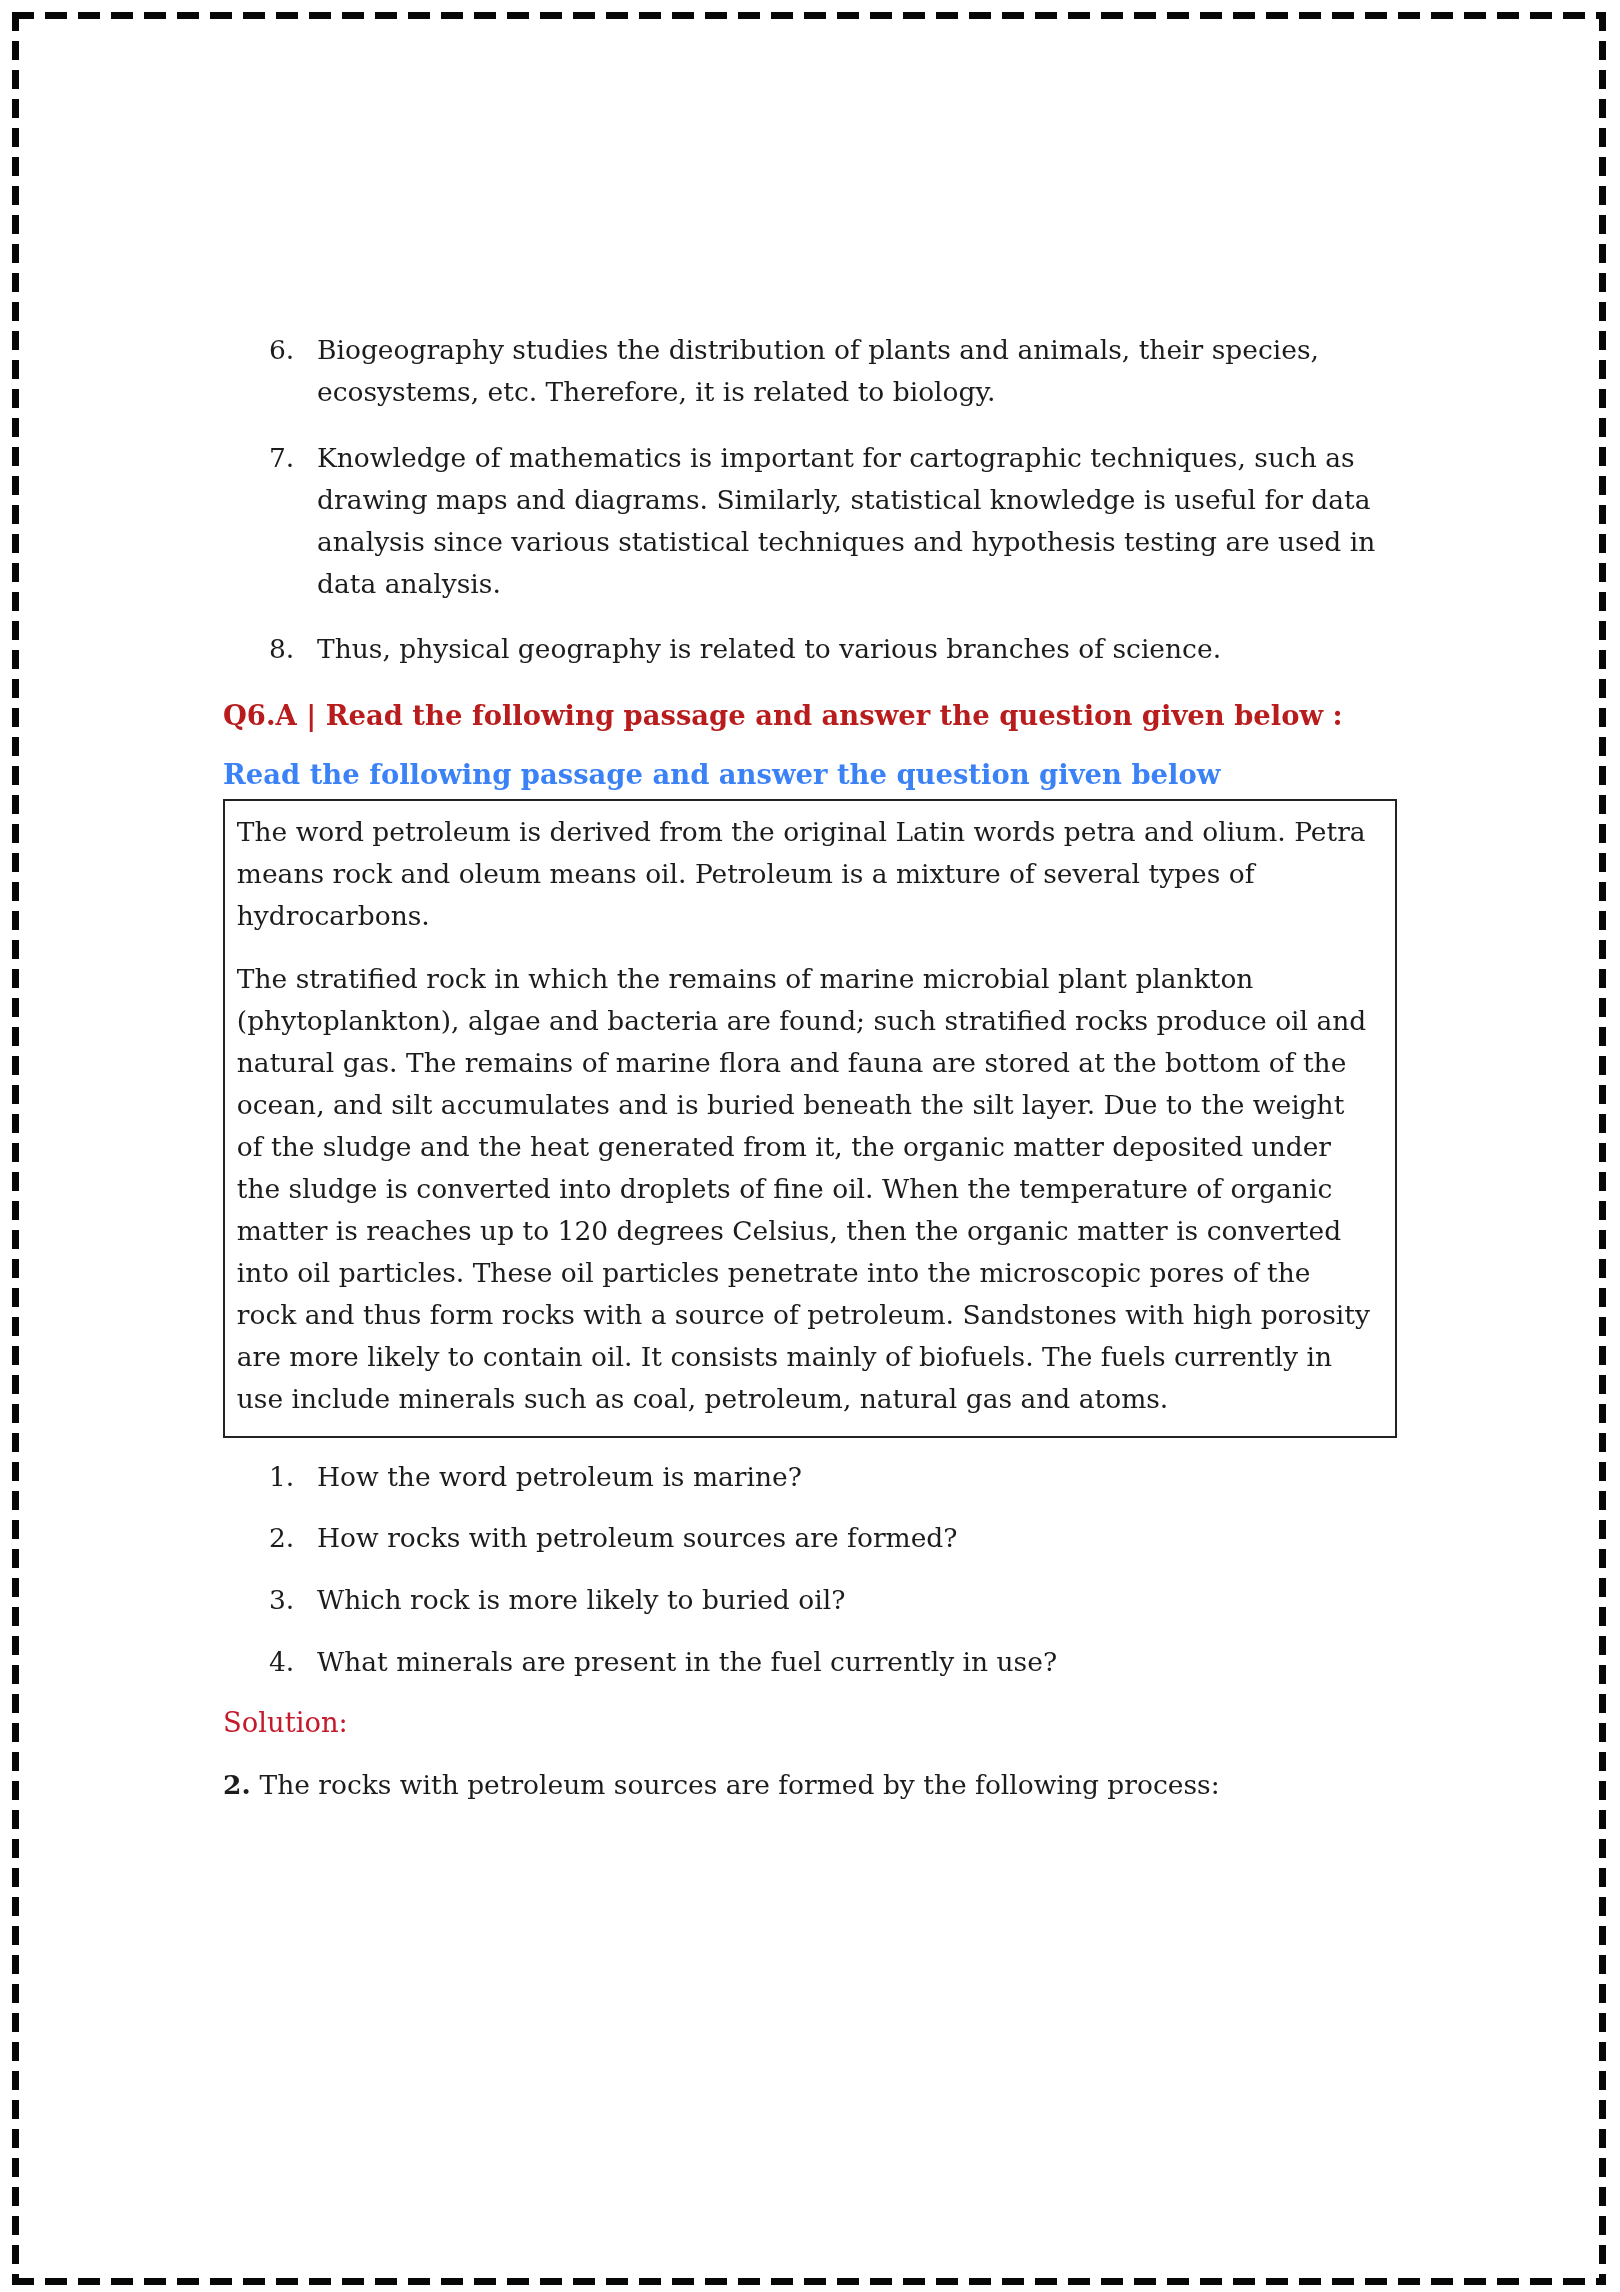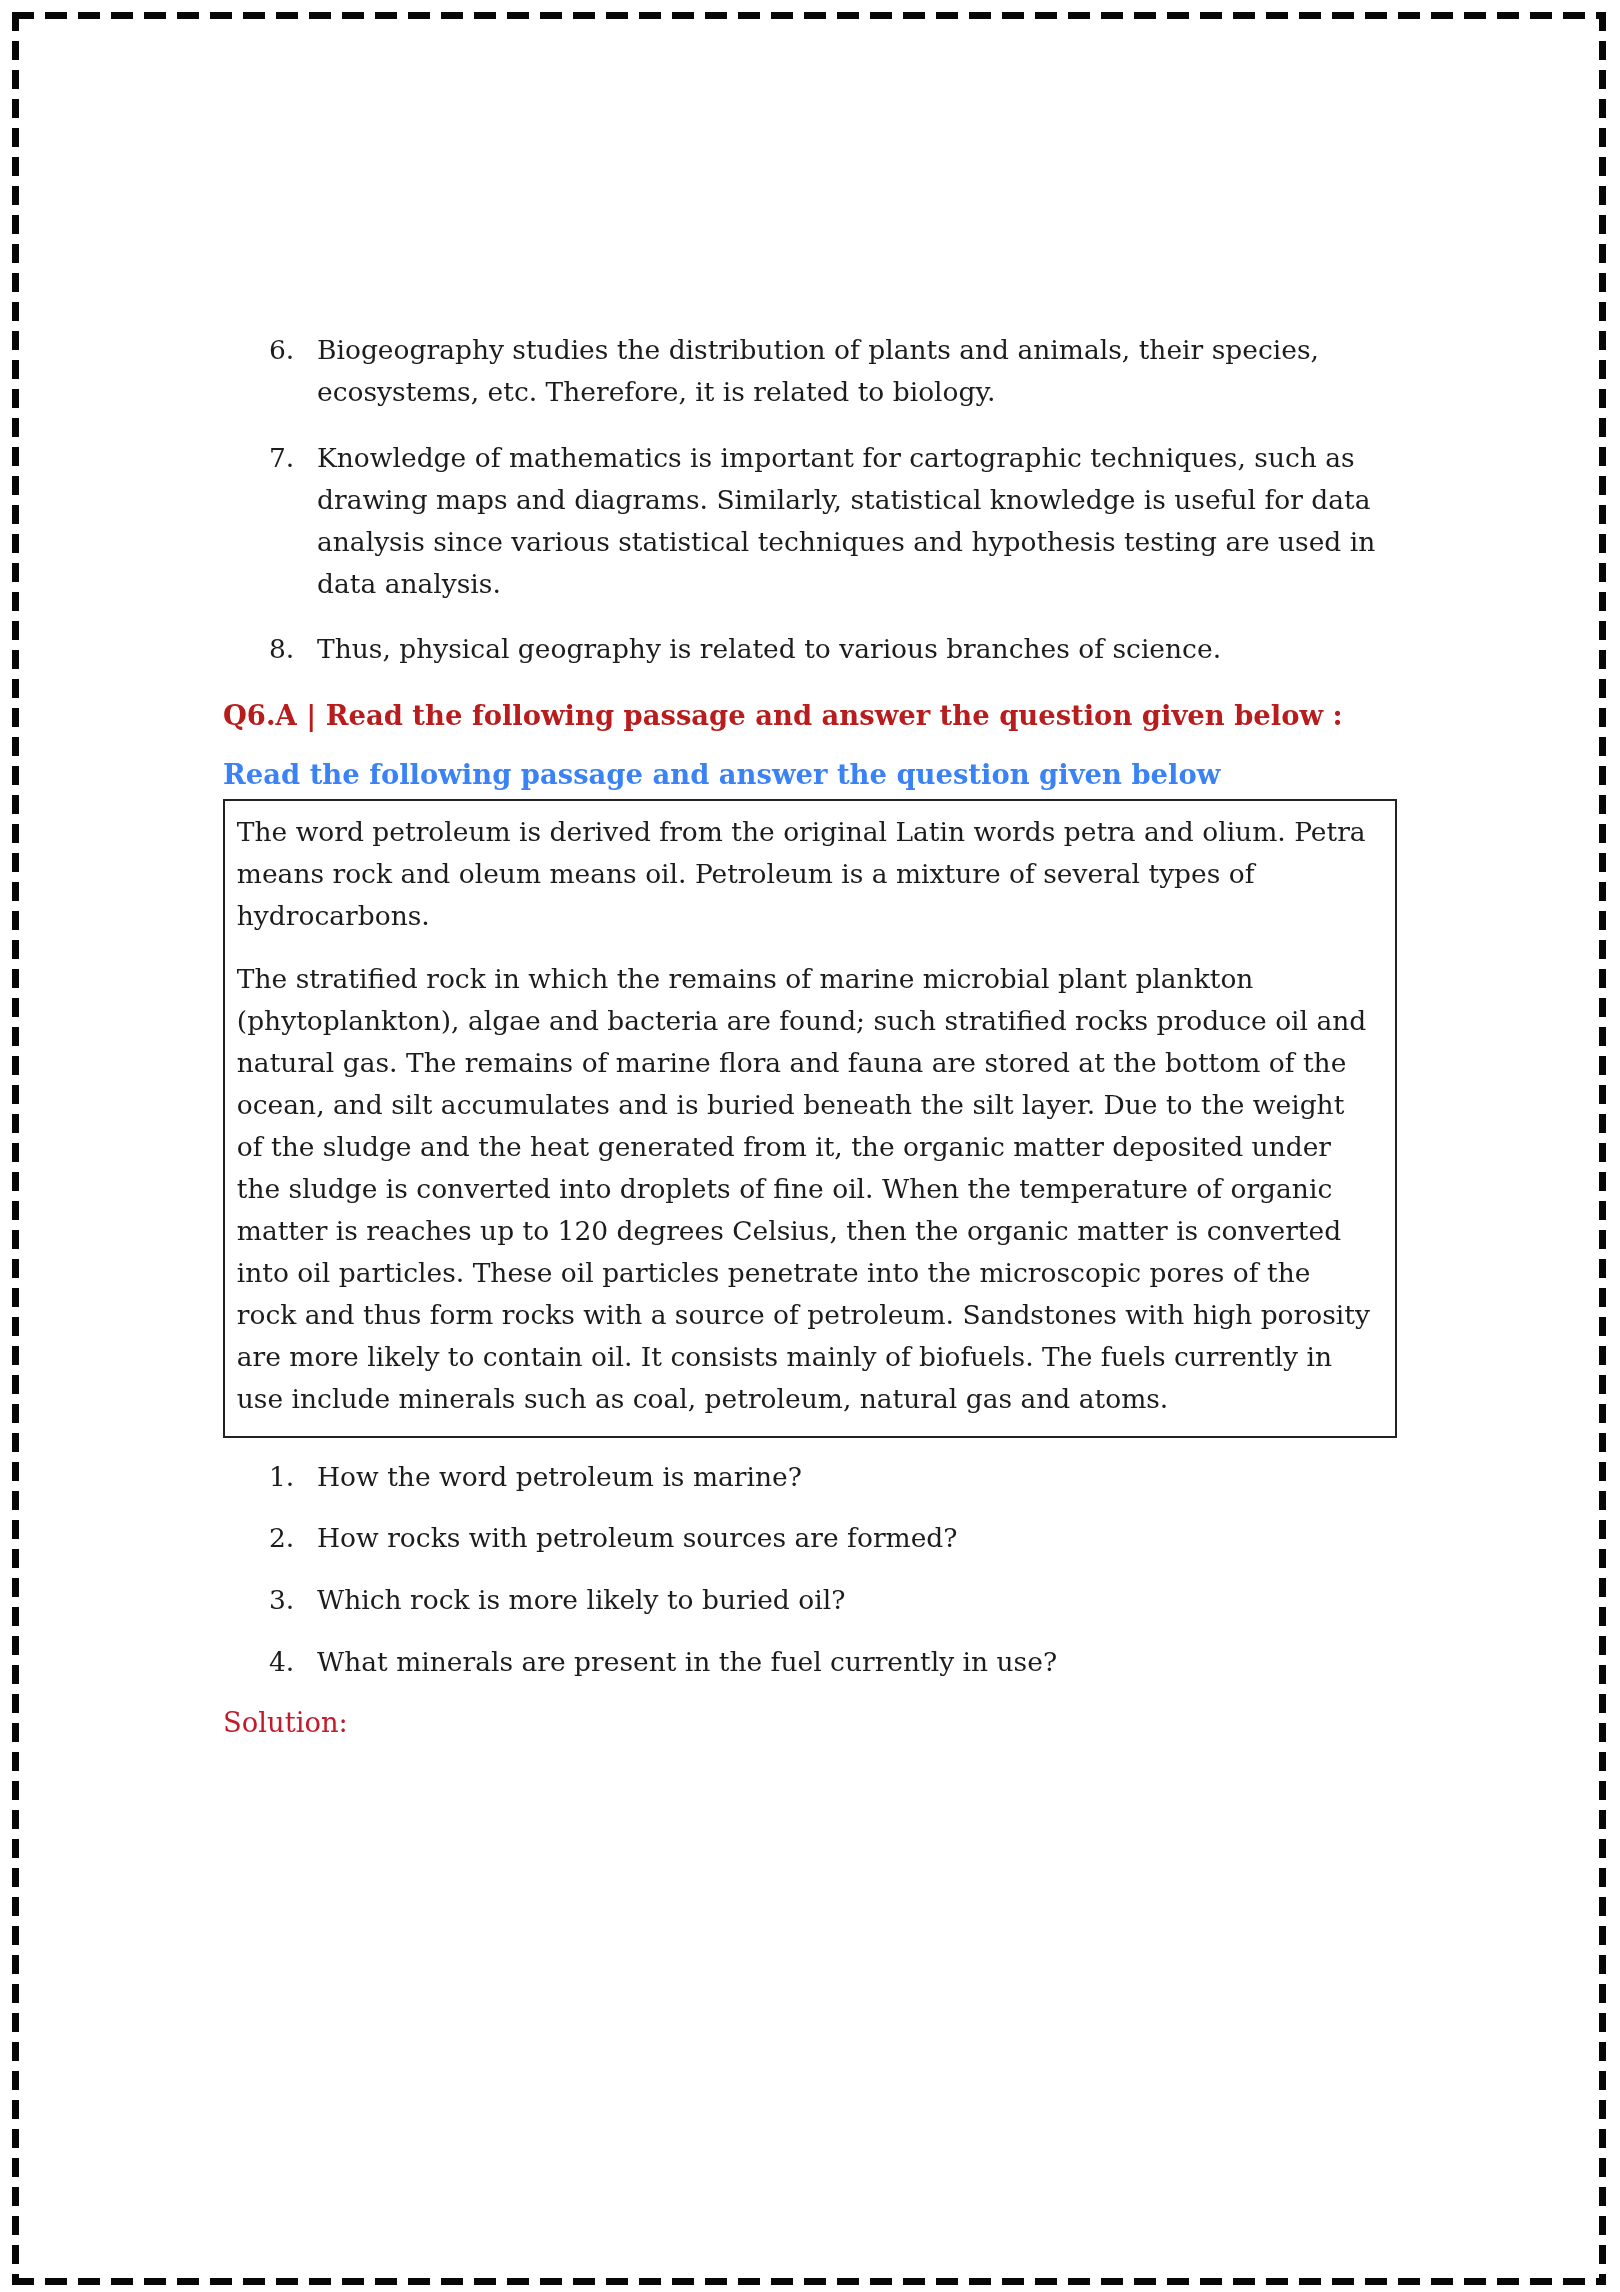--- a/index.html
+++ b/index.html
@@ -132,16 +132,17 @@
       </div>
       <div class="list-item">
         <span class="num">4.</span>
         <span class="txt">What minerals are present in the fuel currently in use?</span>
       </div>
     </div>
 
     <div class="solution-label">Solution:</div>
 
 
+    <p class="solution-para"><span class="sol-num">2.</span><span>The rocks with petroleum sources are formed by the following process:</span></p>
 
   </main>
 </div>
 
 
 </body></html>

